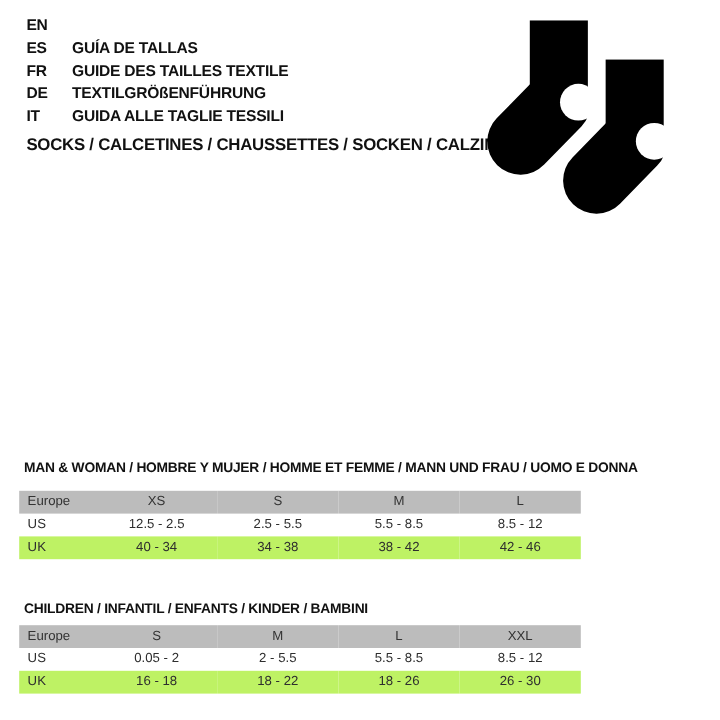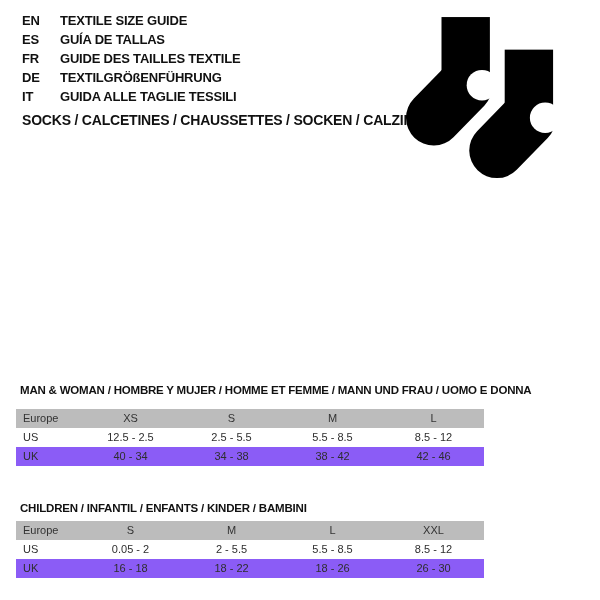--- a/index.html
+++ b/index.html
@@ -51,29 +51,28 @@
   table.size-table col.c-label { width: 64px; }
   table.size-table col.c-data { width: 101px; }
   table.size-table th, table.size-table td {
     height: 15px; padding: 2px; line-height: 15px;
     text-align: center; font-weight: 400; white-space: nowrap;
   }
   table.size-table th { background: #bcbcbc; color: #333; }
   table.size-table th.cell-label, table.size-table td.cell-label {
     text-align: left; padding-left: 7px;
   }
-  table.size-table tbody tr.row-alt td { background: #8b5cf6; }
+  table.size-table tbody tr.row-alt td { background: #bef264; }
 </style>
 </head>
 <body>
 
 <div class="lang-list">
   <div class="lang-row">
     <span class="lang-code">EN</span>
-    <span class="lang-label">TEXTILE SIZE GUIDE</span>
   </div>
   <div class="lang-row">
     <span class="lang-code">ES</span>
     <span class="lang-label">GUÍA DE TALLAS</span>
   </div>
   <div class="lang-row">
     <span class="lang-code">FR</span>
     <span class="lang-label">GUIDE DES TAILLES TEXTILE</span>
   </div>
   <div class="lang-row">

